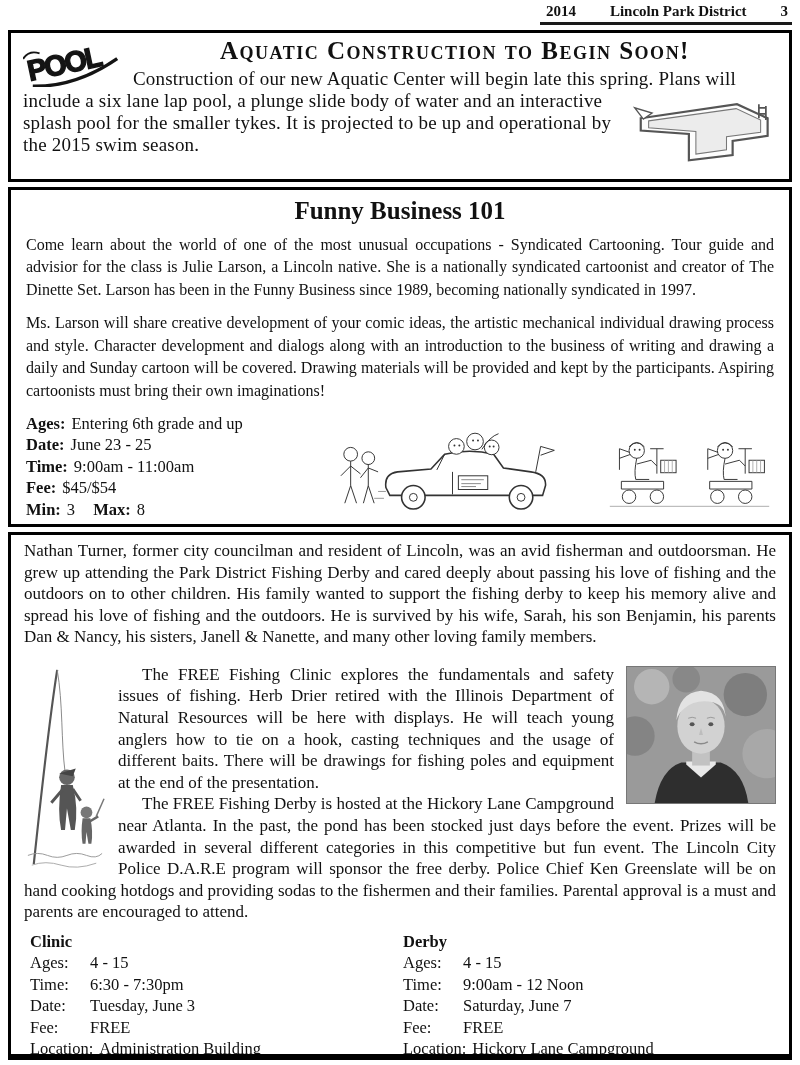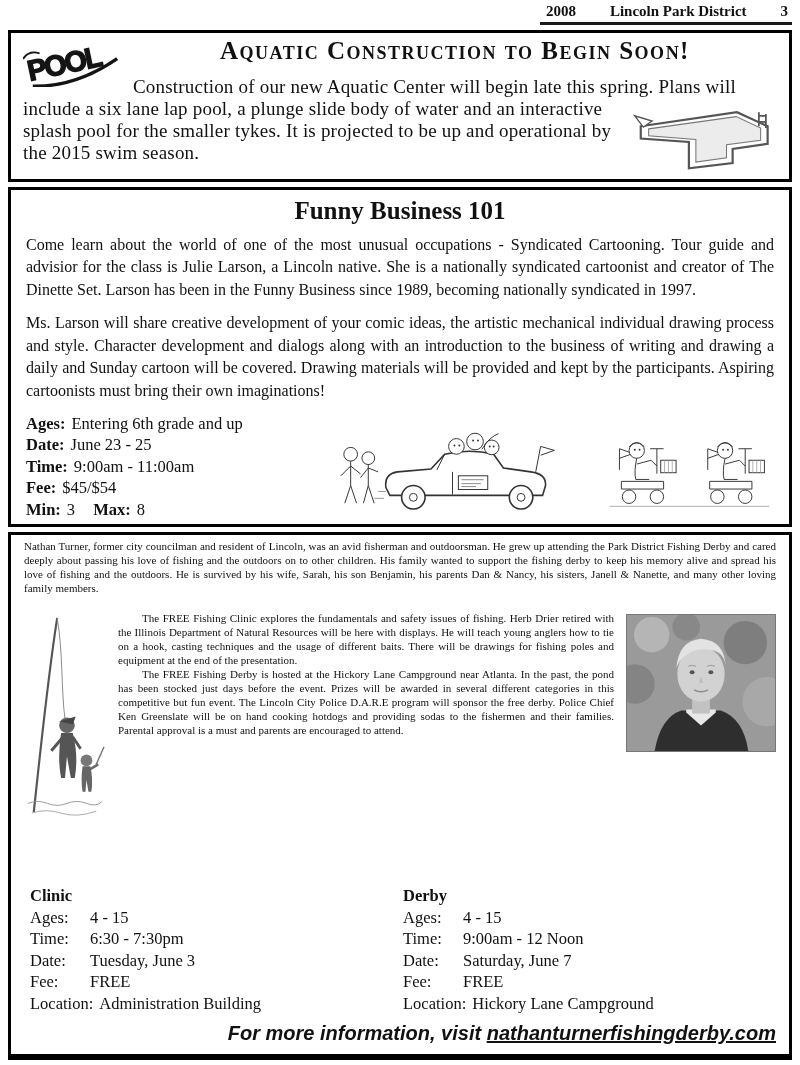--- a/index.html
+++ b/index.html
@@ -18,35 +18,35 @@
   }
   
   .box { border:3px solid #000; margin:5px 8px 0 8px; background:#fff; }
   
   #box1 { height:152px; padding:4px 12px 2px 12px; overflow:hidden; }
   .pool-logo { float:left; width:100px; height:48px; margin:2px 10px 0 0; }
   .aquatic-title {
     font-size:25px; font-weight:bold; font-variant:small-caps;
     letter-spacing:1.5px; text-align:center; line-height:1.1; white-space:nowrap;
   }
-  .aquatic-body { font-size:19px; line-height:1.17; letter-spacing:.2px; margin-top:11px; }
+  .aquatic-body { font-size:19px; line-height:1.17; letter-spacing:.2px; margin-top:3px; }
   .pool-art { float:right; width:150px; height:70px; margin:2px 0 0 10px; }
   
   #box2 { height:340px; padding:7px 15px 4px 15px; overflow:hidden; }
   .section-title { text-align:center; font-size:25px; font-weight:bold; line-height:1.15; margin-bottom:8px; }
   #box2 p { font-size:16px; line-height:1.42; text-align:justify; margin-bottom:10px; }
   .fb-bottom { display:flex; align-items:center; }
   .fb-details { flex:0 0 305px; font-size:16.5px; line-height:1.3; }
   .detail-row b { margin-right:6px; }
   .detail-row .sp { display:inline-block; width:14px; }
   .fb-cartoons { flex:1; display:flex; justify-content:space-between; align-items:center; gap:10px; padding-left:4px; }
   
   #box3 { flex:1; margin-bottom:5px; padding:5px 13px 6px 13px; overflow:hidden;
           display:flex; flex-direction:column; border-bottom-width:6px; }
-  #box3 p { font-size:11px; line-height:1.27; text-align:justify; }
+  #box3 p { font-size:17px; line-height:1.27; text-align:justify; }
   .fish-wrap { display:flow-root; margin-top:16px; }
   .fish-art { float:left; width:82px; height:210px; margin:0 12px 4px 0; }
   .fish-photo { float:right; width:150px; height:138px; margin:2px 0 6px 12px; border:1px solid #777; background:#999; }
   .indent { text-indent:24px; }
   .fish-cols { margin-top:auto; display:flex; font-size:16.5px; line-height:1.3; padding:8px 0 2px 6px; }
   .col { width:50%; }
   .col-head { font-weight:bold; }
   .col-label { display:inline-block; min-width:50px; margin-right:10px; }
   .col-row.loc .col-label { min-width:0; margin-right:6px; }
   .info-footer {
@@ -54,21 +54,21 @@
     font-weight:bold; font-style:italic; font-size:20px; padding:6px 0 3px 0;
   }
   .footer-link { text-decoration:underline; color:#111; cursor:pointer; }
   svg { display:block; }
   .cartoon { background:#fff; }
 </style>
 </head>
 <body>
 
 <header class="page-header">
-  <span>2008</span>
+  <span>2014</span>
   <span>Lincoln Park District</span>
   <span>3</span>
 </header>
 
 <section class="box" id="box1">
   <svg class="pool-logo" viewBox="0 0 104 50">
     <g transform="rotate(-12 52 25)">
       <text x="4" y="34" font-size="30" font-weight="bold" font-family="'Liberation Sans', sans-serif" letter-spacing="-2" fill="#141414" stroke="#141414" stroke-width="1.4">POOL</text>
       <path d="M6 40 Q50 50 98 30" stroke="#141414" stroke-width="3.5" fill="none"></path>
       <path d="M2 10 Q10 2 20 8" stroke="#141414" stroke-width="2" fill="none"></path>

